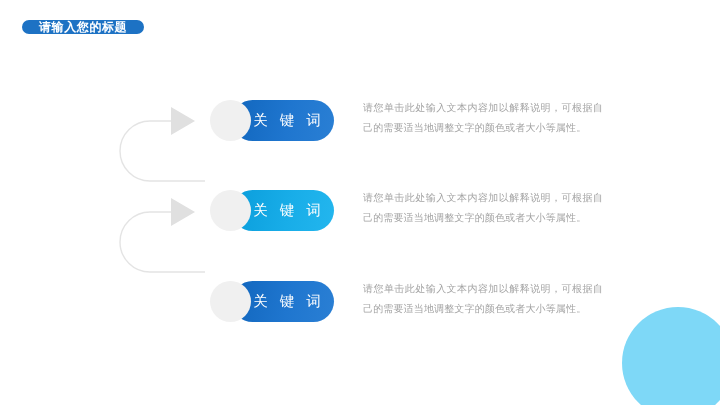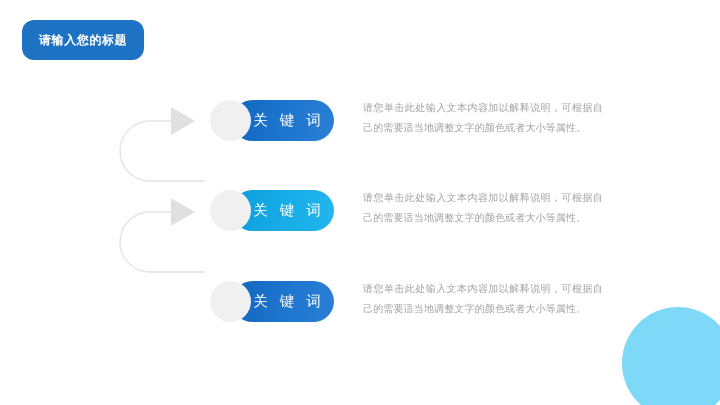--- a/index.html
+++ b/index.html
@@ -35,21 +35,21 @@
     background: #7ed8f7;
     z-index: 0;
   }
 
   
   .title-badge {
     position: absolute;
     left: 22px;
     top: 20px;
     height: 14px;
-    padding: 13px 17px;
+    padding: 0 17px;
     border-radius: 12px;
     background: #1d72c4;
     color: #ffffff;
     font-size: 12px;
     letter-spacing: 0.6px;
     display: flex;
     align-items: center;
     justify-content: center;
     font-weight: bold;
     z-index: 5;

